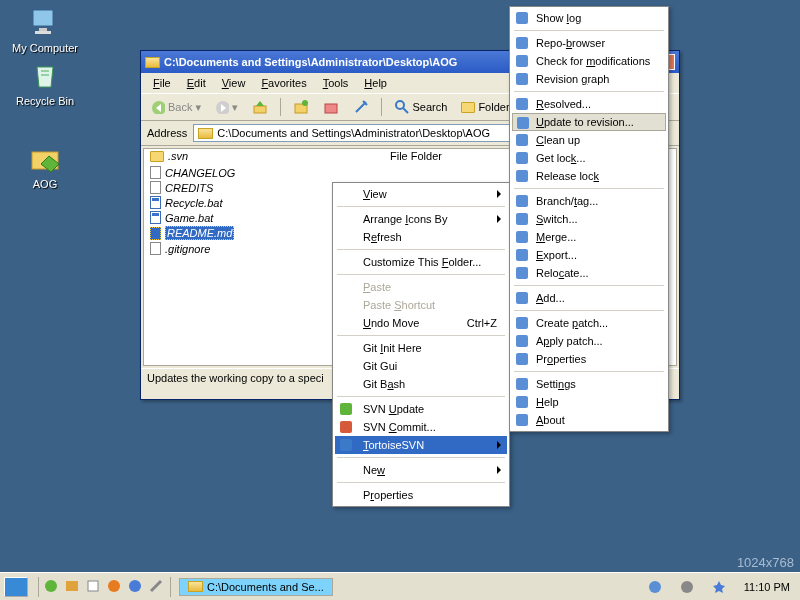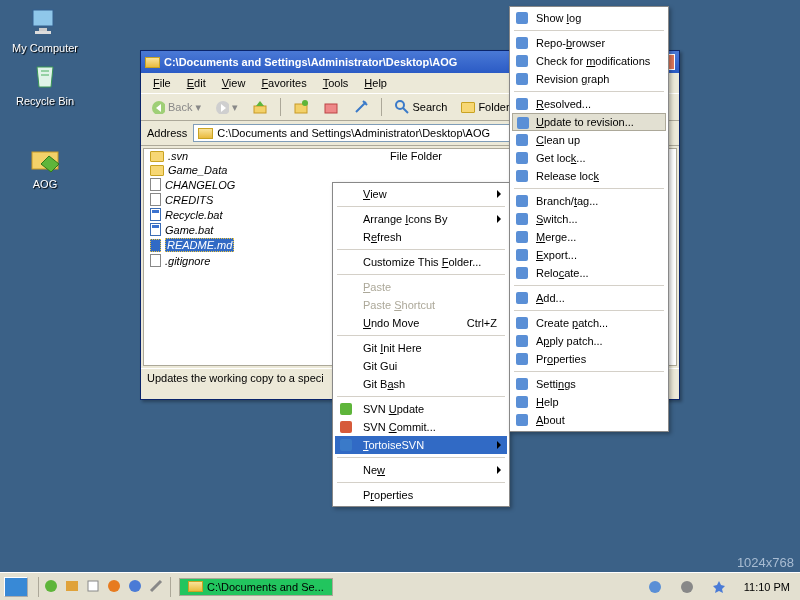--- a/index.html
+++ b/index.html
@@ -41,21 +41,21 @@
 .ctxmenu .mi.hov{background:#316ac5;color:#fff;}
 .submenu .mi{padding:3px 16px 3px 24px;}
 .submenu .mi .ic{left:3px;}
 .submenu .mi.hov{background:#e2e0d2;color:#000;border:1px solid #aca899;padding:2px 15px 2px 23px;}
 .taskbar { position:absolute; left:0; right:0; bottom:0; height:28px; background:#e3e0d0; border-top:1px solid #fff; display:flex; align-items:center; padding:0 4px;}
 .start{width:24px;height:20px;background:#3889d6;border:1px outset #fff;margin-right:6px;}
 .tasksep{width:1px;height:20px;background:#aca899;margin:0 4px;}
 .tray{margin-left:auto;display:flex;align-items:center;gap:18px;padding:0 6px;}
 .qlaunch{display:flex;gap:3px;}
 .qlaunch div{width:18px;height:18px;}
-.taskbtn{background:#22c55e;border:1px solid #aca899;padding:2px 8px;display:flex;align-items:center;gap:4px;margin-left:4px;cursor:pointer;}
+.taskbtn{background:#7dd3fc;border:1px solid #aca899;padding:2px 8px;display:flex;align-items:center;gap:4px;margin-left:4px;cursor:pointer;}
 .ic{display:inline-block;}
 .ic-folder{width:14px;height:11px;background:#f7d774;border:1px solid #c9a322;border-radius:1px;}
 .ic-folder-open{width:15px;height:11px;background:linear-gradient(#f9e39a,#e9bb3e);border:1px solid #c9a322;position:relative;}
 .ic-file{width:11px;height:13px;background:#fff;border:1px solid #888;}
 .ic-bat{width:11px;height:13px;background:#fff;border:1px solid #3b6cb5;position:relative;}
 .ic-bat::after{content:"";position:absolute;left:1px;top:1px;width:7px;height:3px;background:#3b72cf;}
 .ic-md{width:11px;height:13px;background:#fff;border:1px solid #3b6cb5;}
 .reslabel{position:absolute;right:6px;bottom:30px;color:#a8bcd2;font-size:13px;}
 .ico-sm{width:14px;height:14px;}
 svg{display:block;}
@@ -173,24 +173,20 @@
     <div id="frows">
         <div class="frow">
           <div class="c1">
             <span class="ic ic-folder"></span>
             <span>.svn</span>
           </div>
           <div class="c2"></div>
           <div class="c3">File Folder</div>
         </div>
         <div class="frow">
-          <div class="c1">
-            <span class="ic ic-folder"></span>
-            <span>Game_Data</span>
-          </div>
           <div class="c2"></div>
           <div class="c3"></div>
         </div>
         <div class="frow">
           <div class="c1">
             <span class="ic ic-file"></span>
             <span>CHANGELOG</span>
           </div>
           <div class="c2"></div>
           <div class="c3"></div>

